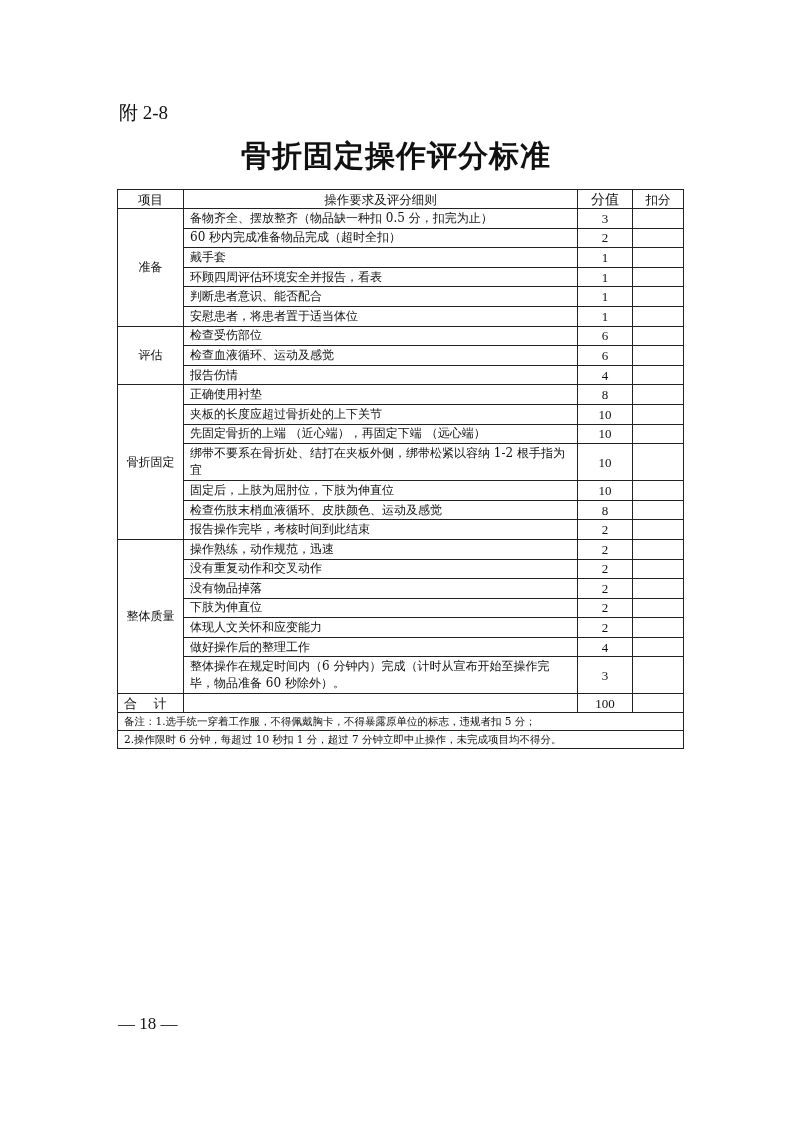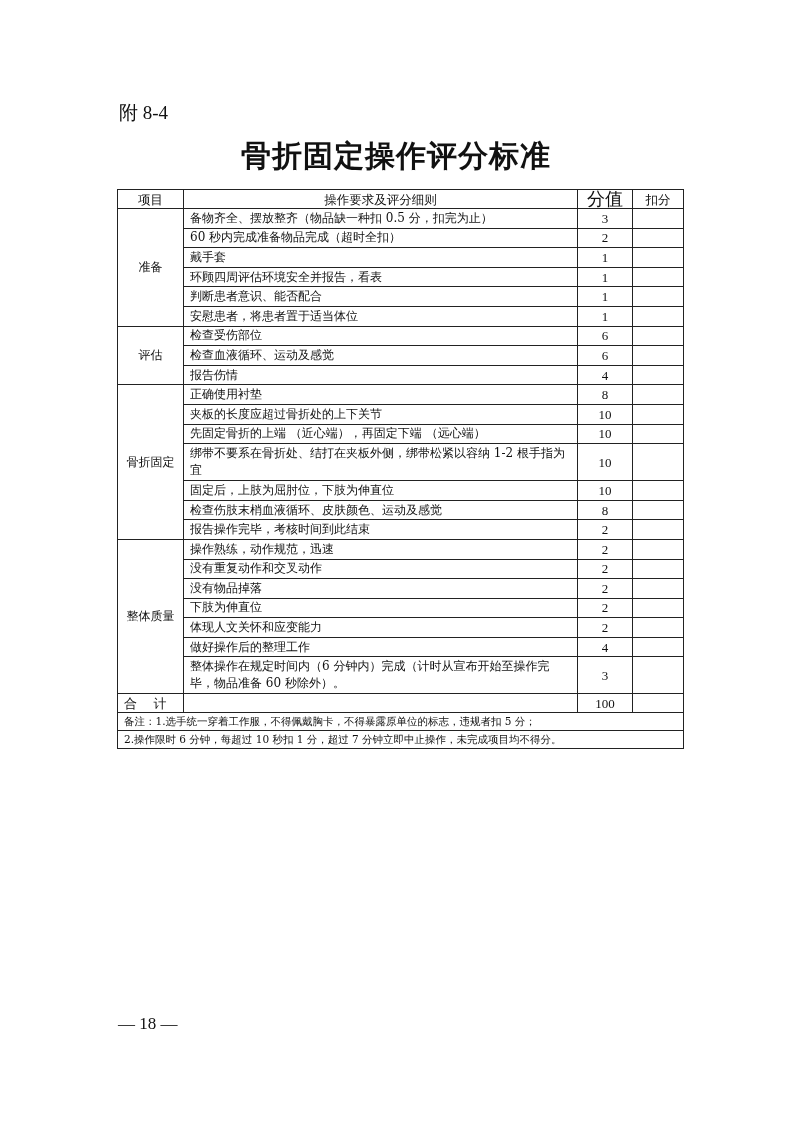--- a/index.html
+++ b/index.html
@@ -23,29 +23,29 @@
   .total-row td { height: 18px; }
   .total-label { text-align: left !important; padding-left: 6px; white-space: pre; font-size: 13px; }
   .bold { font-weight: normal; }
   .note td { font-size: 10.5px; height: 16px; line-height: 16px; padding: 0 3px; }
   .pageno { position: absolute; left: 118px; top: 1014px; font-size: 17px;
             font-family: "Liberation Serif", "DejaVu Serif", serif; text-align: right; }
 </style>
 </head>
 <body>
 
-<div class="appendix">附 8-4</div>
+<div class="appendix">附 2-8</div>
 <div class="title">骨折固定操作评分标准</div>
 
 <table class="score">
   <thead>
     <tr>
       <th class="c-item">项目</th>
       <th class="c-desc" style="text-align:center">操作要求及评分细则</th>
-      <th class="c-score" style="font-family:Liberation Sans, sans-serif;font-size:18px">分值</th>
+      <th class="c-score" style="font-family:Liberation Sans, sans-serif;font-size:14px">分值</th>
       <th class="c-deduct">扣分</th>
     </tr>
   </thead>
   <tbody>
 
     <tr class="r">
       <td class="c-item" rowspan="6">准备</td>
       <td class="c-desc">备物齐全、摆放整齐（物品缺一种扣 0.5 分，扣完为止）</td>
       <td class="c-score">3</td>
       <td class="c-deduct"></td>

